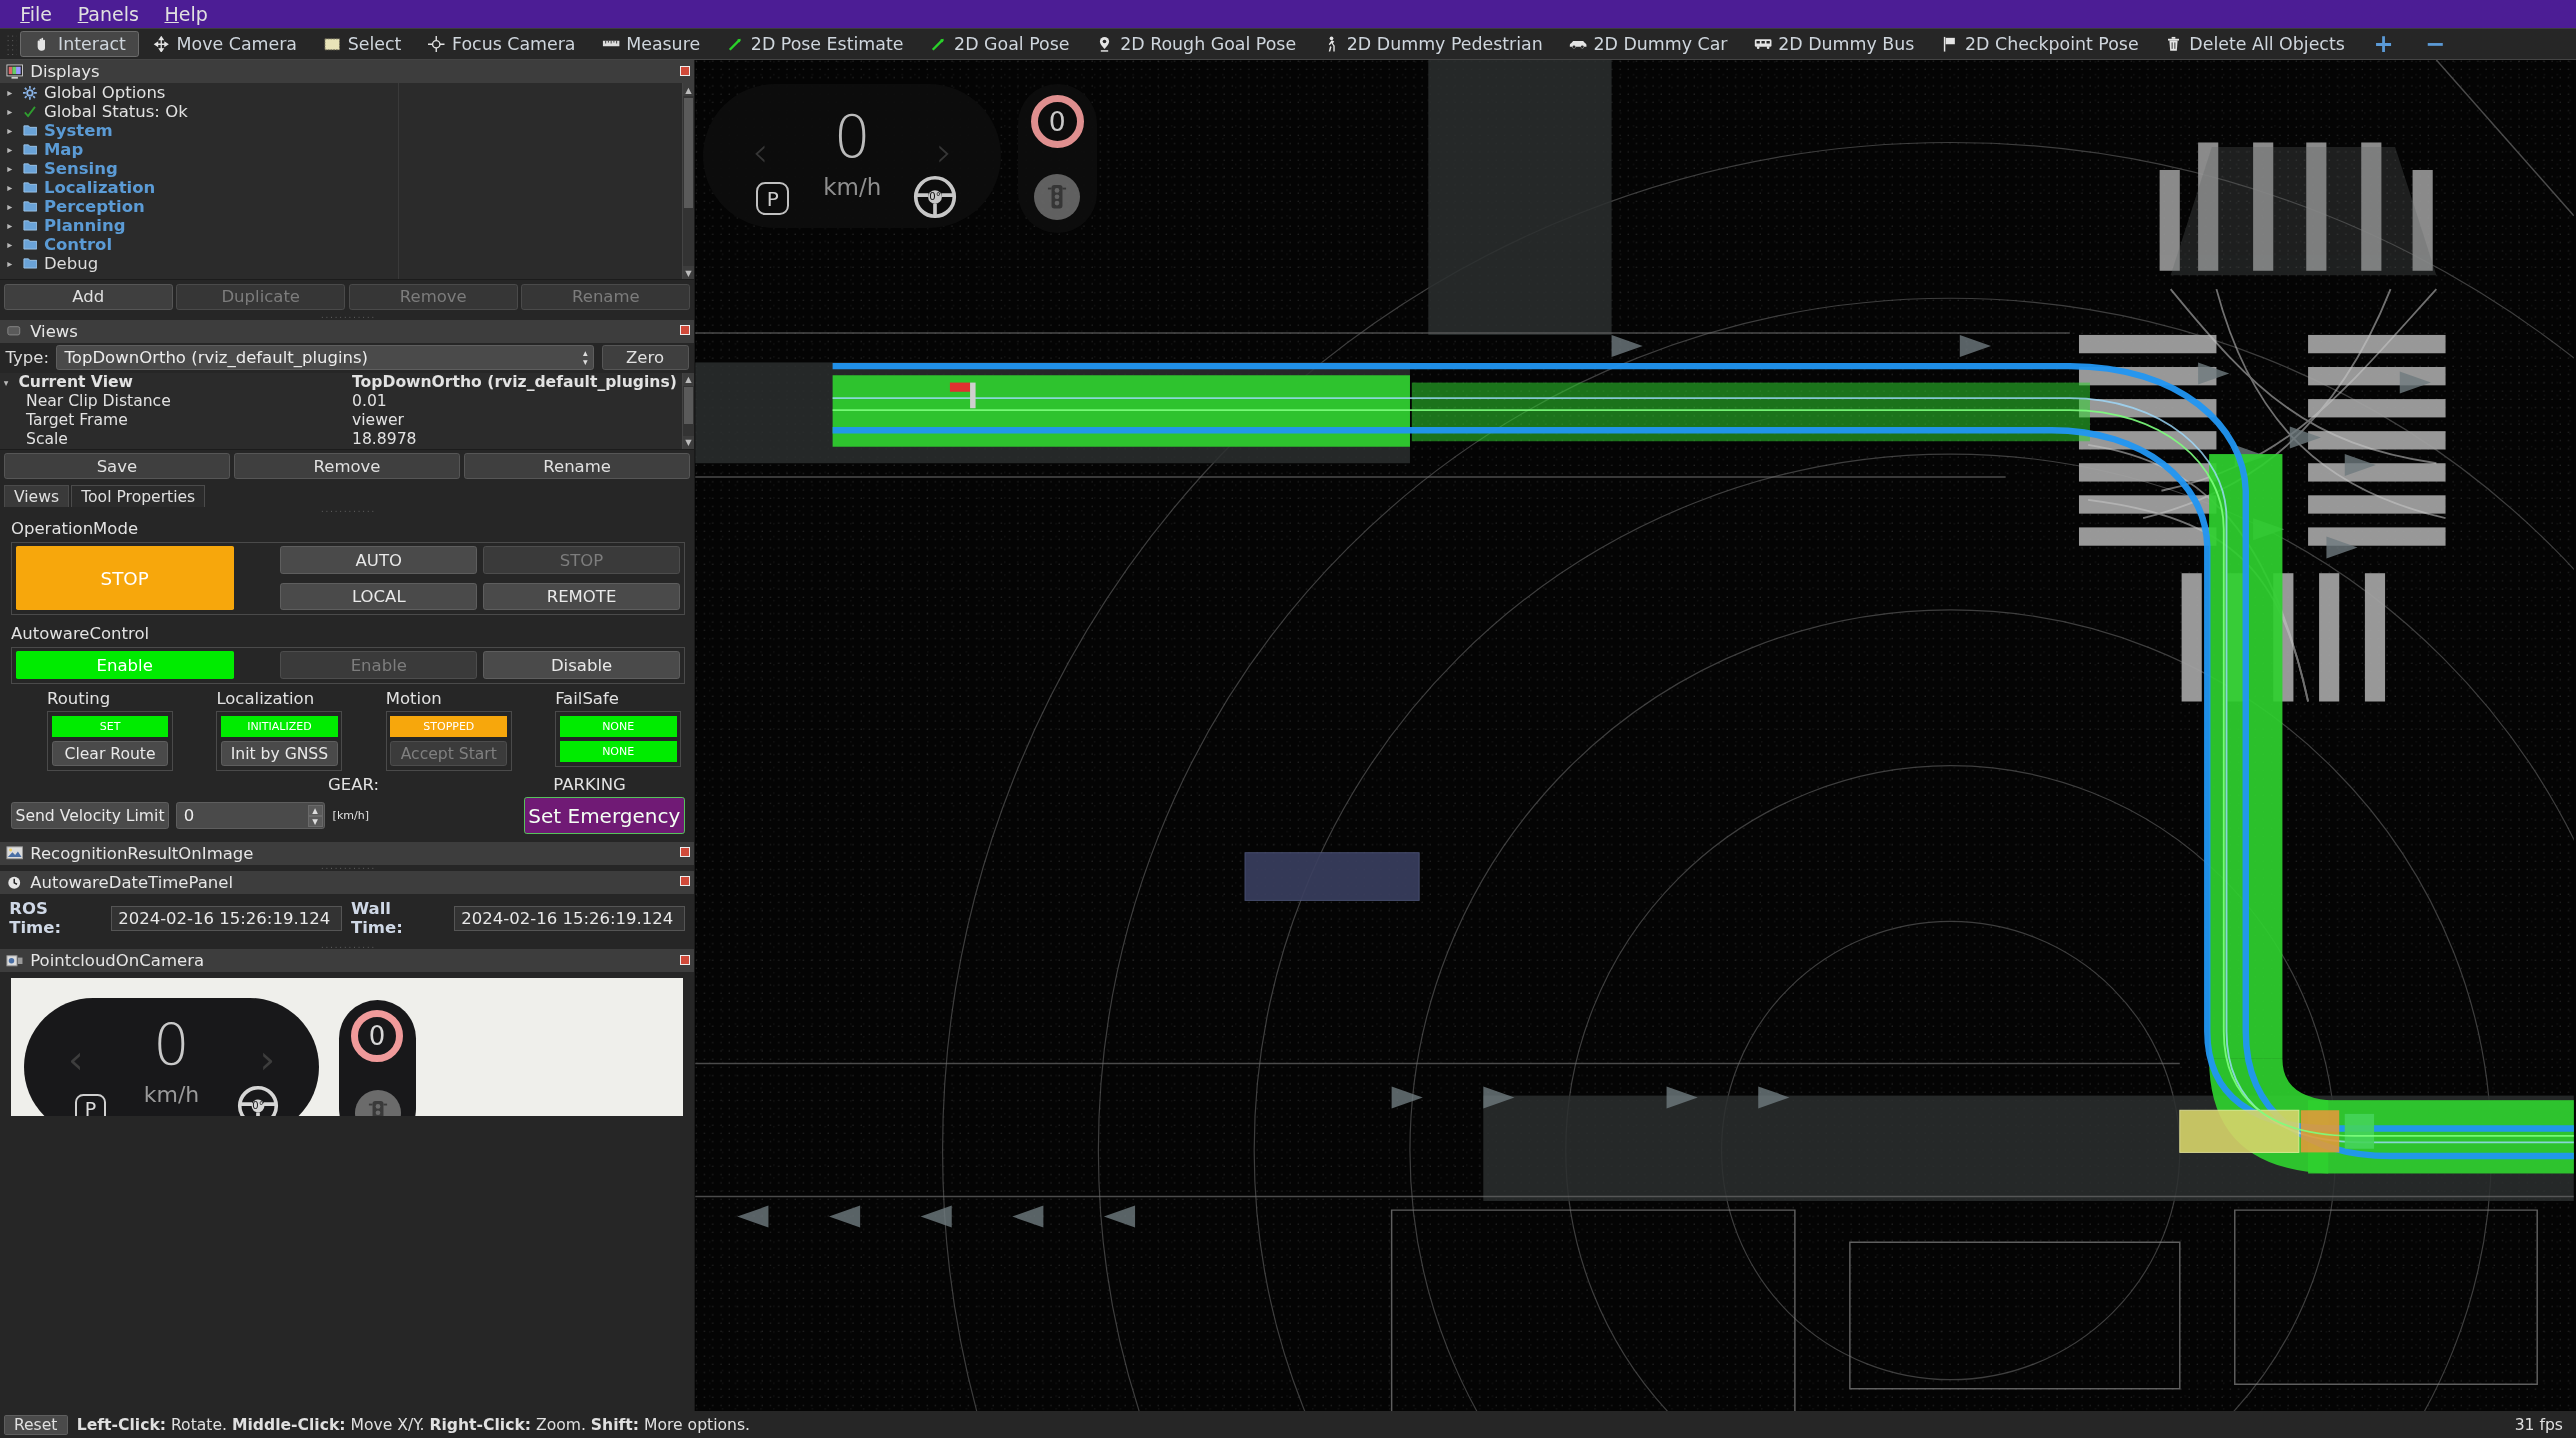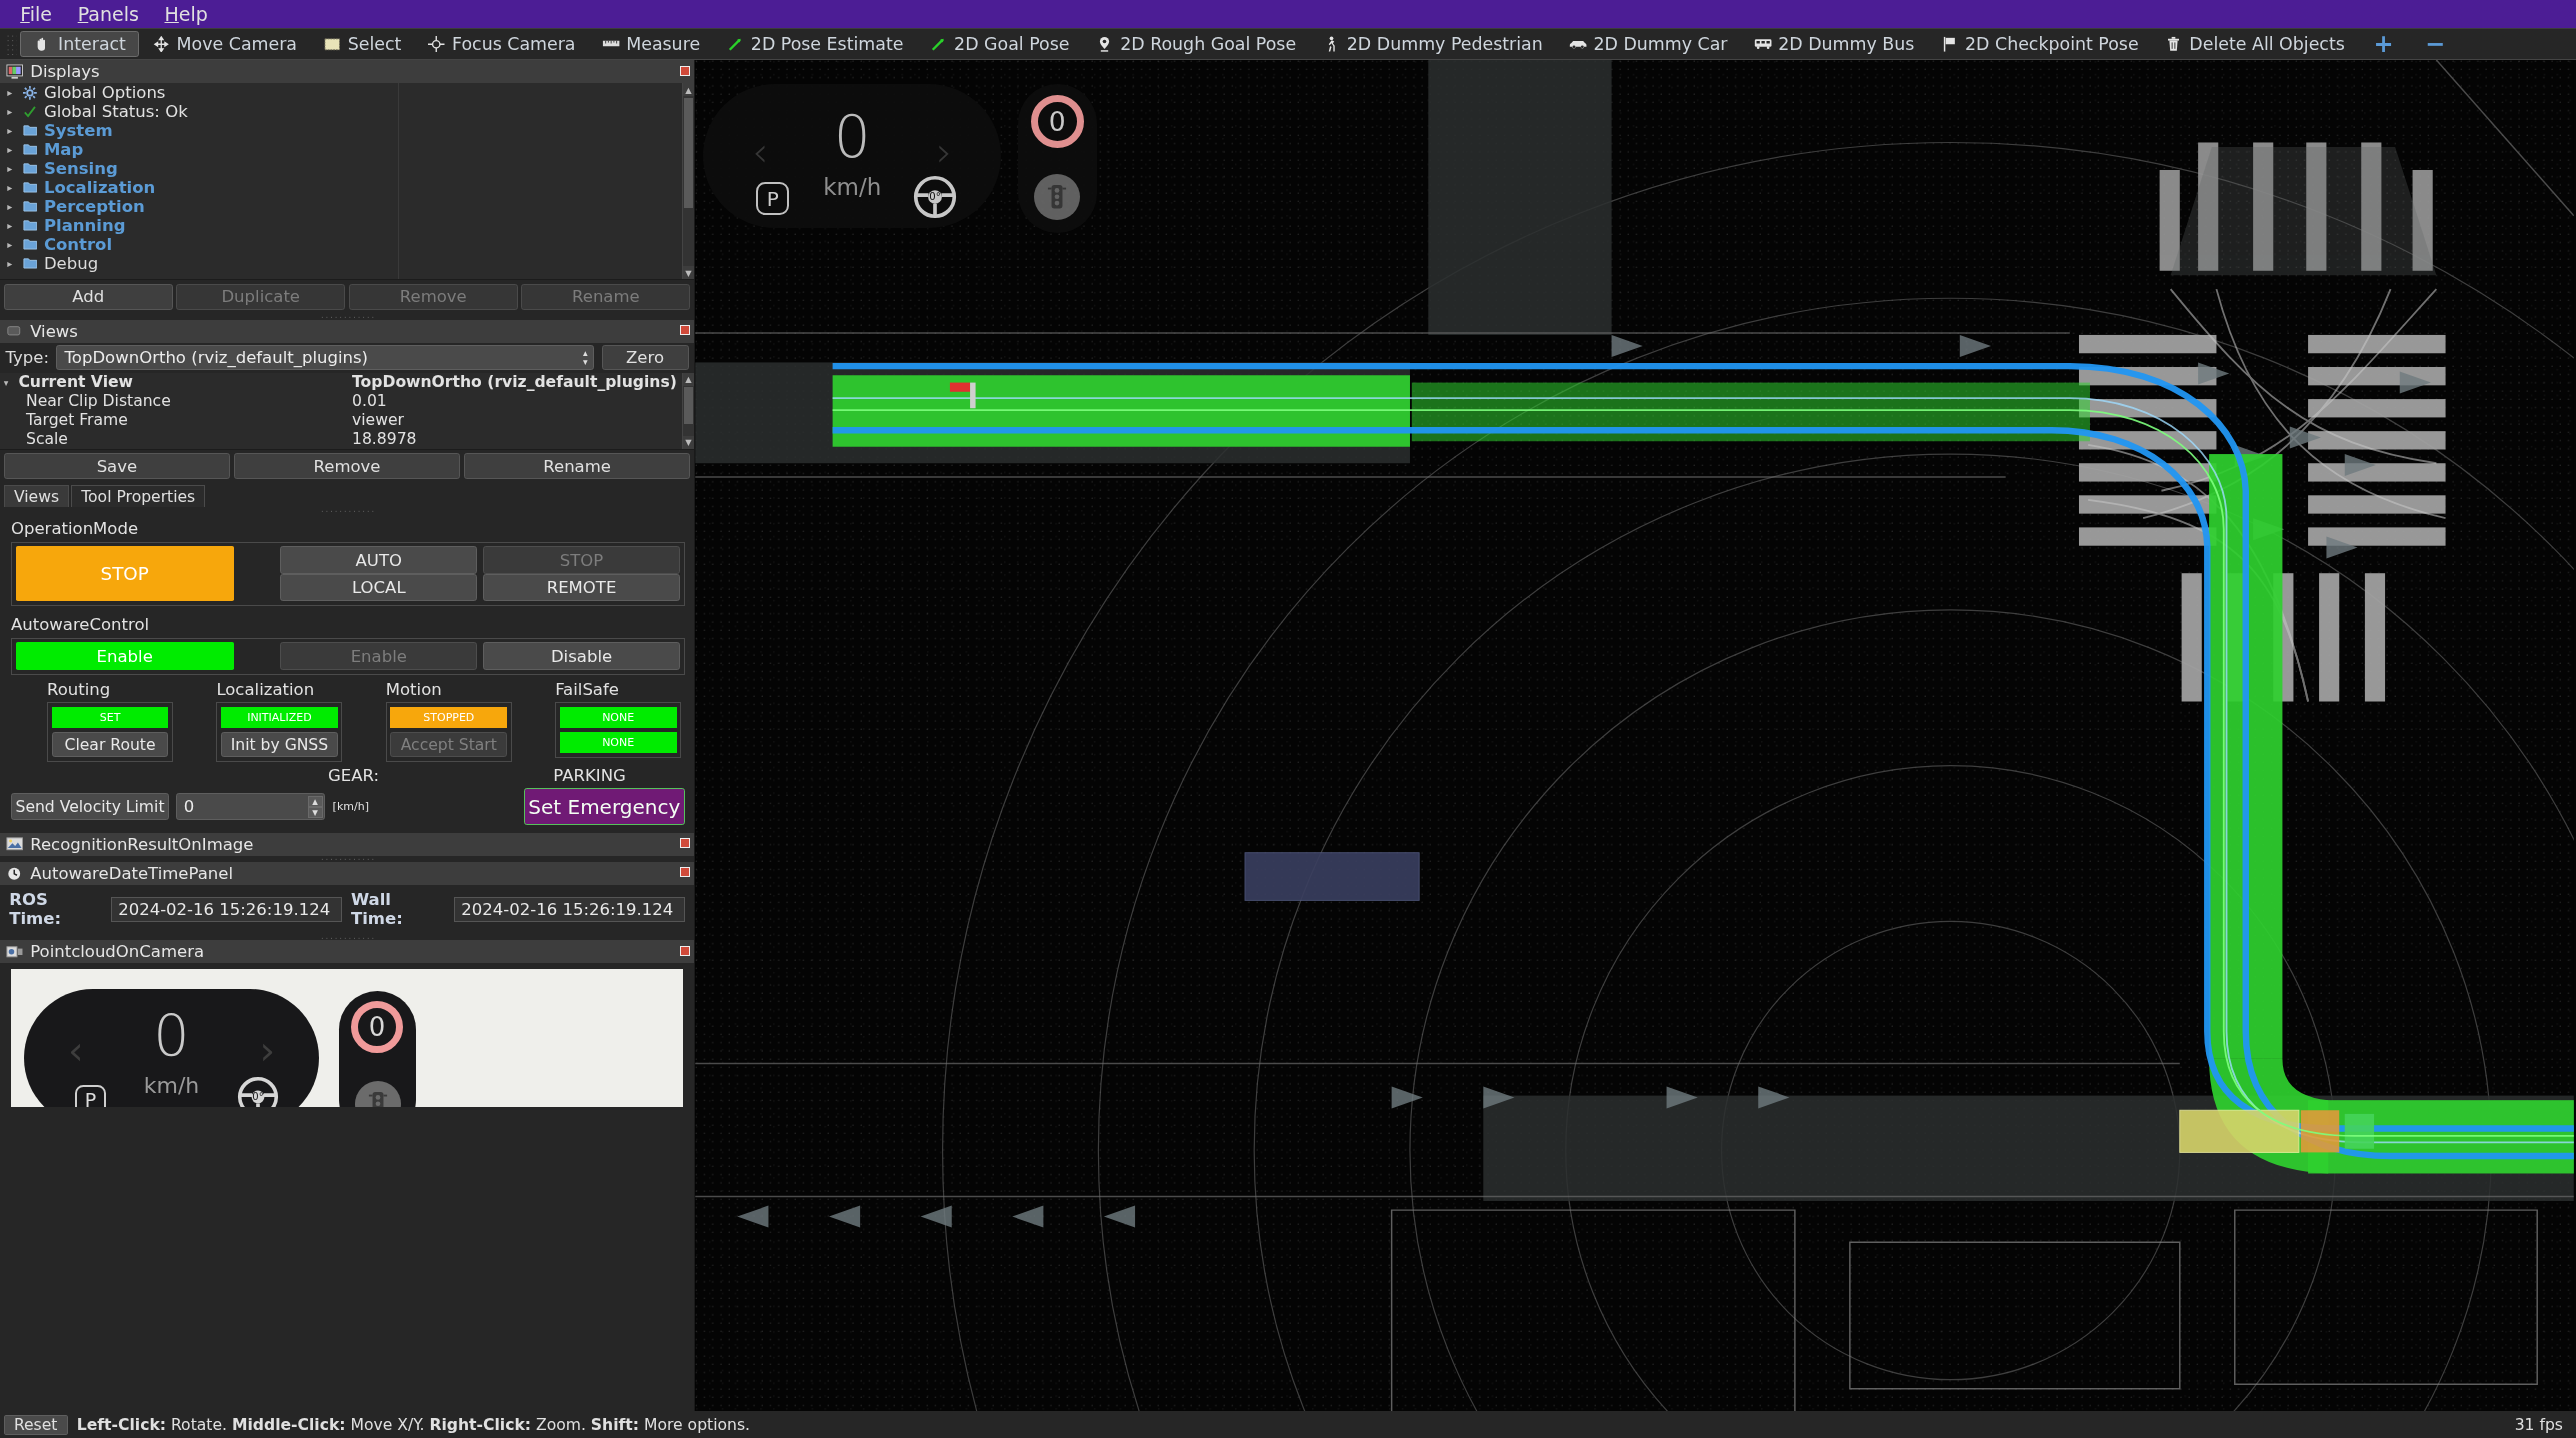--- a/index.html
+++ b/index.html
@@ -121,21 +121,21 @@
   .tab.sel { background:#3a3a3a; }
 
   
   .asp { background:#262626; padding: 0; flex: 0 0 auto; }
   .sectlabel { font-size: 16.5px; color:#e2e2e2; padding: 5.5px 9.2px 1.8px 11px; }
   .groupbox { border:0.9px solid #4a4a4a; margin: 1.8px 9.2px 3.7px 11px; padding:3.7px; display:flex; gap:5.5px; }
   .bigstate {
     width: 218px; flex:0 0 218px; display:flex; align-items:center; justify-content:center;
     font-size: 18.3px; color:#fff; border-radius:1.8px;
   }
-  .opcol { flex:1 1 auto; display:flex; flex-direction:column; gap:0;padding-left:41px; }
+  .opcol { flex:1 1 auto; display:flex; flex-direction:column; gap:9px;padding-left:41px; }
   .oprow { display:flex; gap:5.5px; }
   .modebtn {
     flex:1 1 0; height: 27.5px; background:#4a4a4a; border:0.9px solid #5e5e5e; border-radius:2.8px;
     color:#e9e9e9; font-size:16.5px; display:flex; align-items:center; justify-content:center;
   }
   .modebtn.dis { color: #7d7d7d; background:#3a3a3a; border-color:#4d4d4d; }
 
   .quad { display:flex; gap:0px; padding: 1.8px 5.5px 0 11px; }
   .qcol { flex:1 1 0; padding-right: 7.3px; padding-left: 36px;}
   .qlabel { font-size:16.5px; color:#e2e2e2; padding-bottom:2.8px; }

